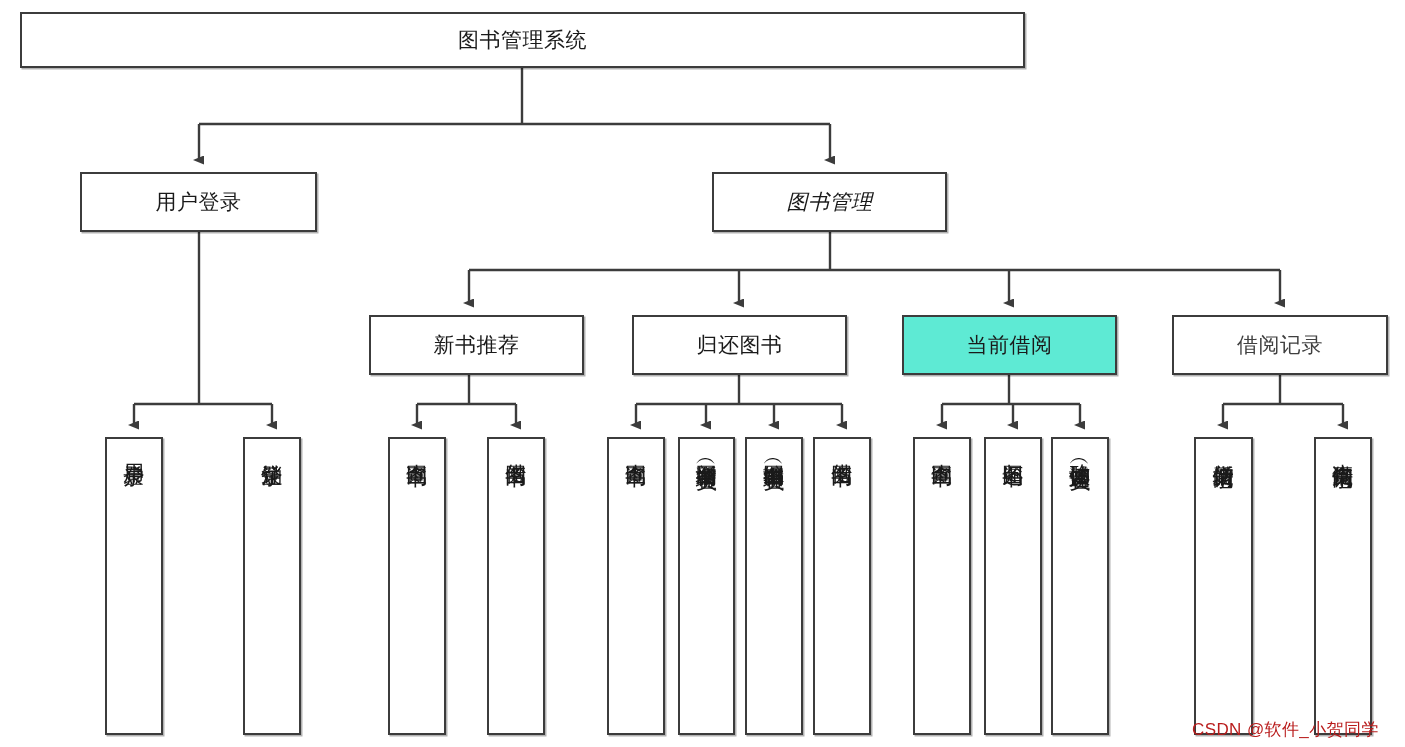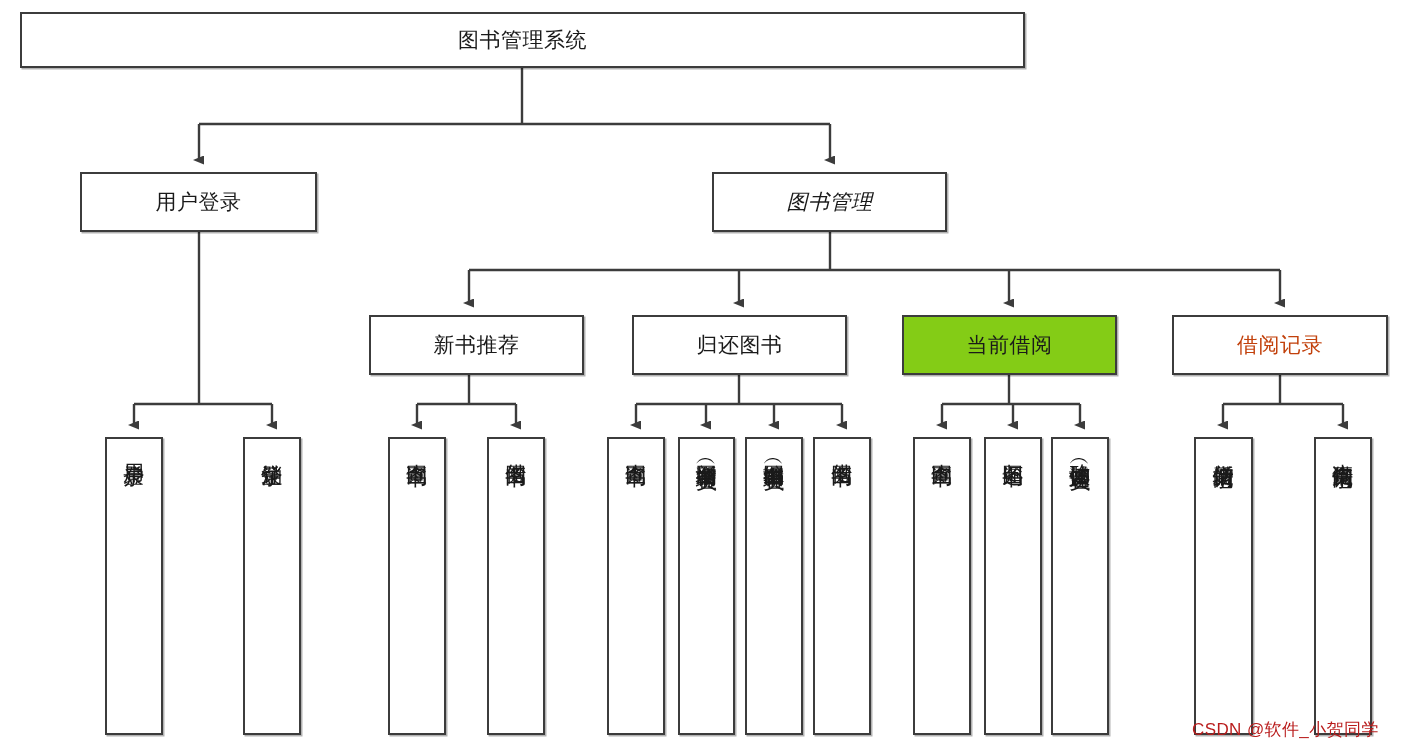--- a/index.html
+++ b/index.html
@@ -128,24 +128,24 @@
   <div class="node" style="left: 712px; top: 172px; width: 235px; height: 60px; background: rgb(255, 255, 255); border-color: rgb(60, 60, 60); color: rgb(26, 26, 26); font-style: italic;">
     <span class="label">图书管理</span>
   </div>
 
   <div class="node" style="left: 362px; top: 315px; width: 215px; height: 60px; background: rgb(255, 255, 255); border-color: rgb(60, 60, 60); color: rgb(26, 26, 26); margin-left: 7px;">
     <span class="label">新书推荐</span>
   </div>
   <div class="node" style="left: 632px; top: 315px; width: 215px; height: 60px; background: rgb(255, 255, 255); border-color: rgb(60, 60, 60); color: rgb(26, 26, 26);">
     <span class="label">归还图书</span>
   </div>
-  <div class="node" style="left: 902px; top: 315px; width: 215px; height: 60px; background: #84cc16; border-color: rgb(60, 60, 60); color: rgb(26, 26, 26);">
+  <div class="node" style="left: 902px; top: 315px; width: 215px; height: 60px; background: #5eead4; border-color: rgb(60, 60, 60); color: rgb(26, 26, 26);">
     <span class="label">当前借阅</span>
   </div>
-  <div class="node" style="left: 1172px; top: 315px; width: 216px; height: 60px; background: rgb(255, 255, 255); border-color: rgb(60, 60, 60); color: #c2410c;">
+  <div class="node" style="left: 1172px; top: 315px; width: 216px; height: 60px; background: rgb(255, 255, 255); border-color: rgb(60, 60, 60); color: #404040;">
     <span class="label">借阅记录</span>
   </div>
 
   <div class="node vertical" style="left: 105px; top: 437px; width: 58px; height: 298px; background: rgb(255, 255, 255); border-color: rgb(60, 60, 60); color: rgb(26, 26, 26);">
     <span class="label">用户登录</span>
   </div>
   <div class="node vertical" style="left: 243px; top: 437px; width: 58px; height: 298px; background: rgb(255, 255, 255); border-color: rgb(60, 60, 60); color: rgb(26, 26, 26);">
     <span class="label">注销登录</span>
   </div>
   <div class="node vertical" style="left: 388px; top: 437px; width: 58px; height: 298px; background: rgb(255, 255, 255); border-color: rgb(60, 60, 60); color: rgb(26, 26, 26);">

